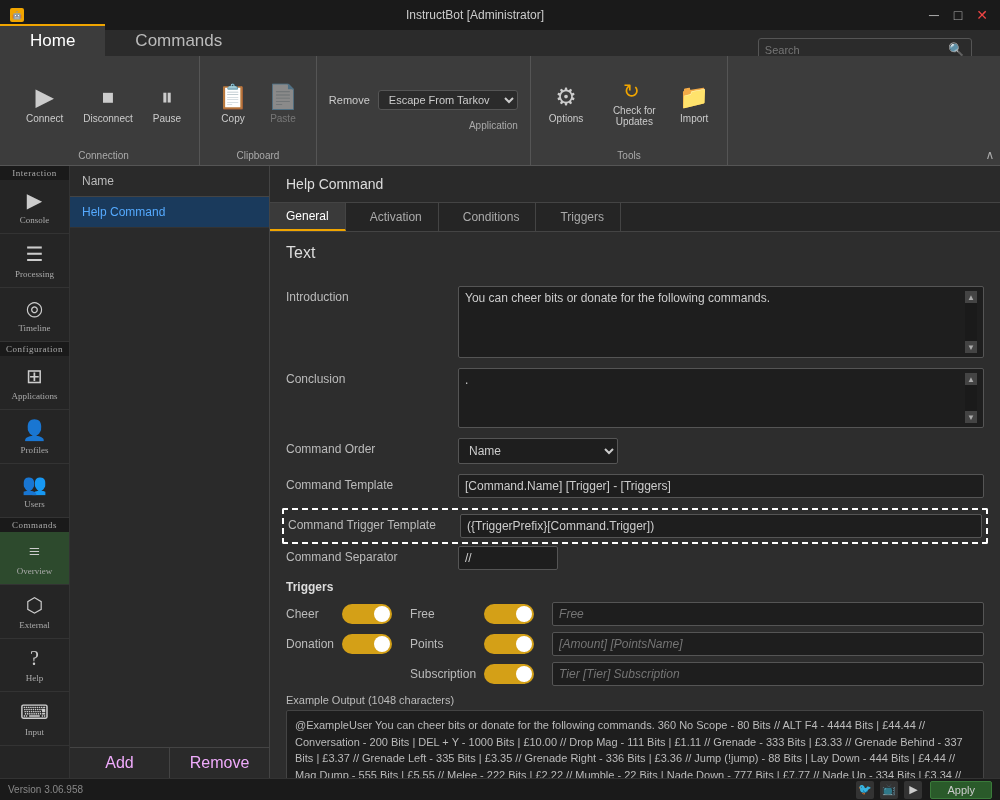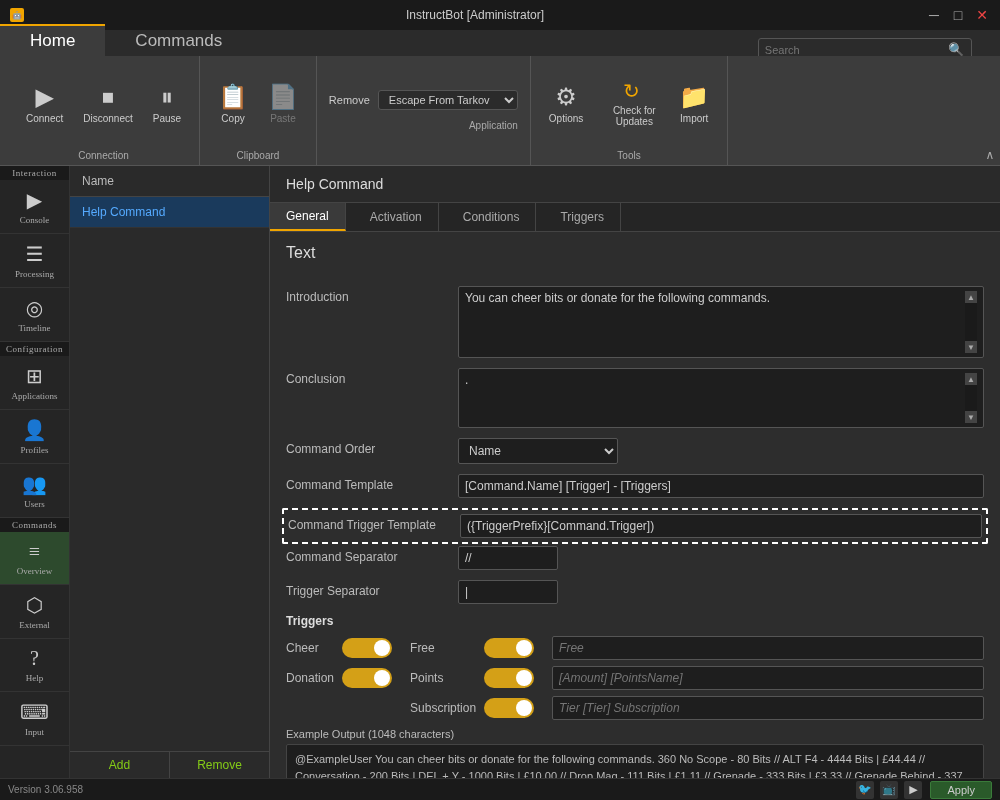--- a/index.html
+++ b/index.html
@@ -286,23 +286,23 @@
     .command-list-footer {
       margin-top: auto;
       display: flex;
       border-top: 1px solid #444;
     }
     .cmd-footer-btn {
       flex: 1;
       padding: 6px;
       background: none;
       border: none;
-      color: #84cc16;
-      cursor: pointer;
-      font-size: 12px;
+      color: #f0abfc;
+      cursor: pointer;
+      font-size: 16px;
       border-right: 1px solid #444;
     }
     .cmd-footer-btn:last-child { border-right: none; }
 
     
     #content {
       flex: 1;
       background: #2d2d2d;
       display: flex;
       flex-direction: column;
@@ -756,24 +756,20 @@
           <span class="field-label">Command Trigger Template</span>
           <input type="text" class="field-text-input" style="flex: 1 1 0%;" value="({TriggerPrefix}[Command.Trigger])">
         </div>
       </div>
 
       <div class="field-row">
         <span class="field-label">Command Separator</span>
         <input type="text" class="field-text-input" style="width: 100px;" value="//">
       </div>
 
-      <div class="field-row">
-        <span class="field-label">Trigger Separator</span>
-        <input type="text" class="field-text-input" style="width: 100px;" value="|">
-      </div>
 
       <div class="triggers-section-label">Triggers</div>
 
       <div class="triggers-grid">
 
         <span class="trigger-label">Cheer</span>
         <div class="trigger-toggle"></div>
         <span class="trigger-type-label">Free</span>
         <div class="trigger-type-toggle"></div>
         <input type="text" class="trigger-text-input" placeholder="Free" style="">

